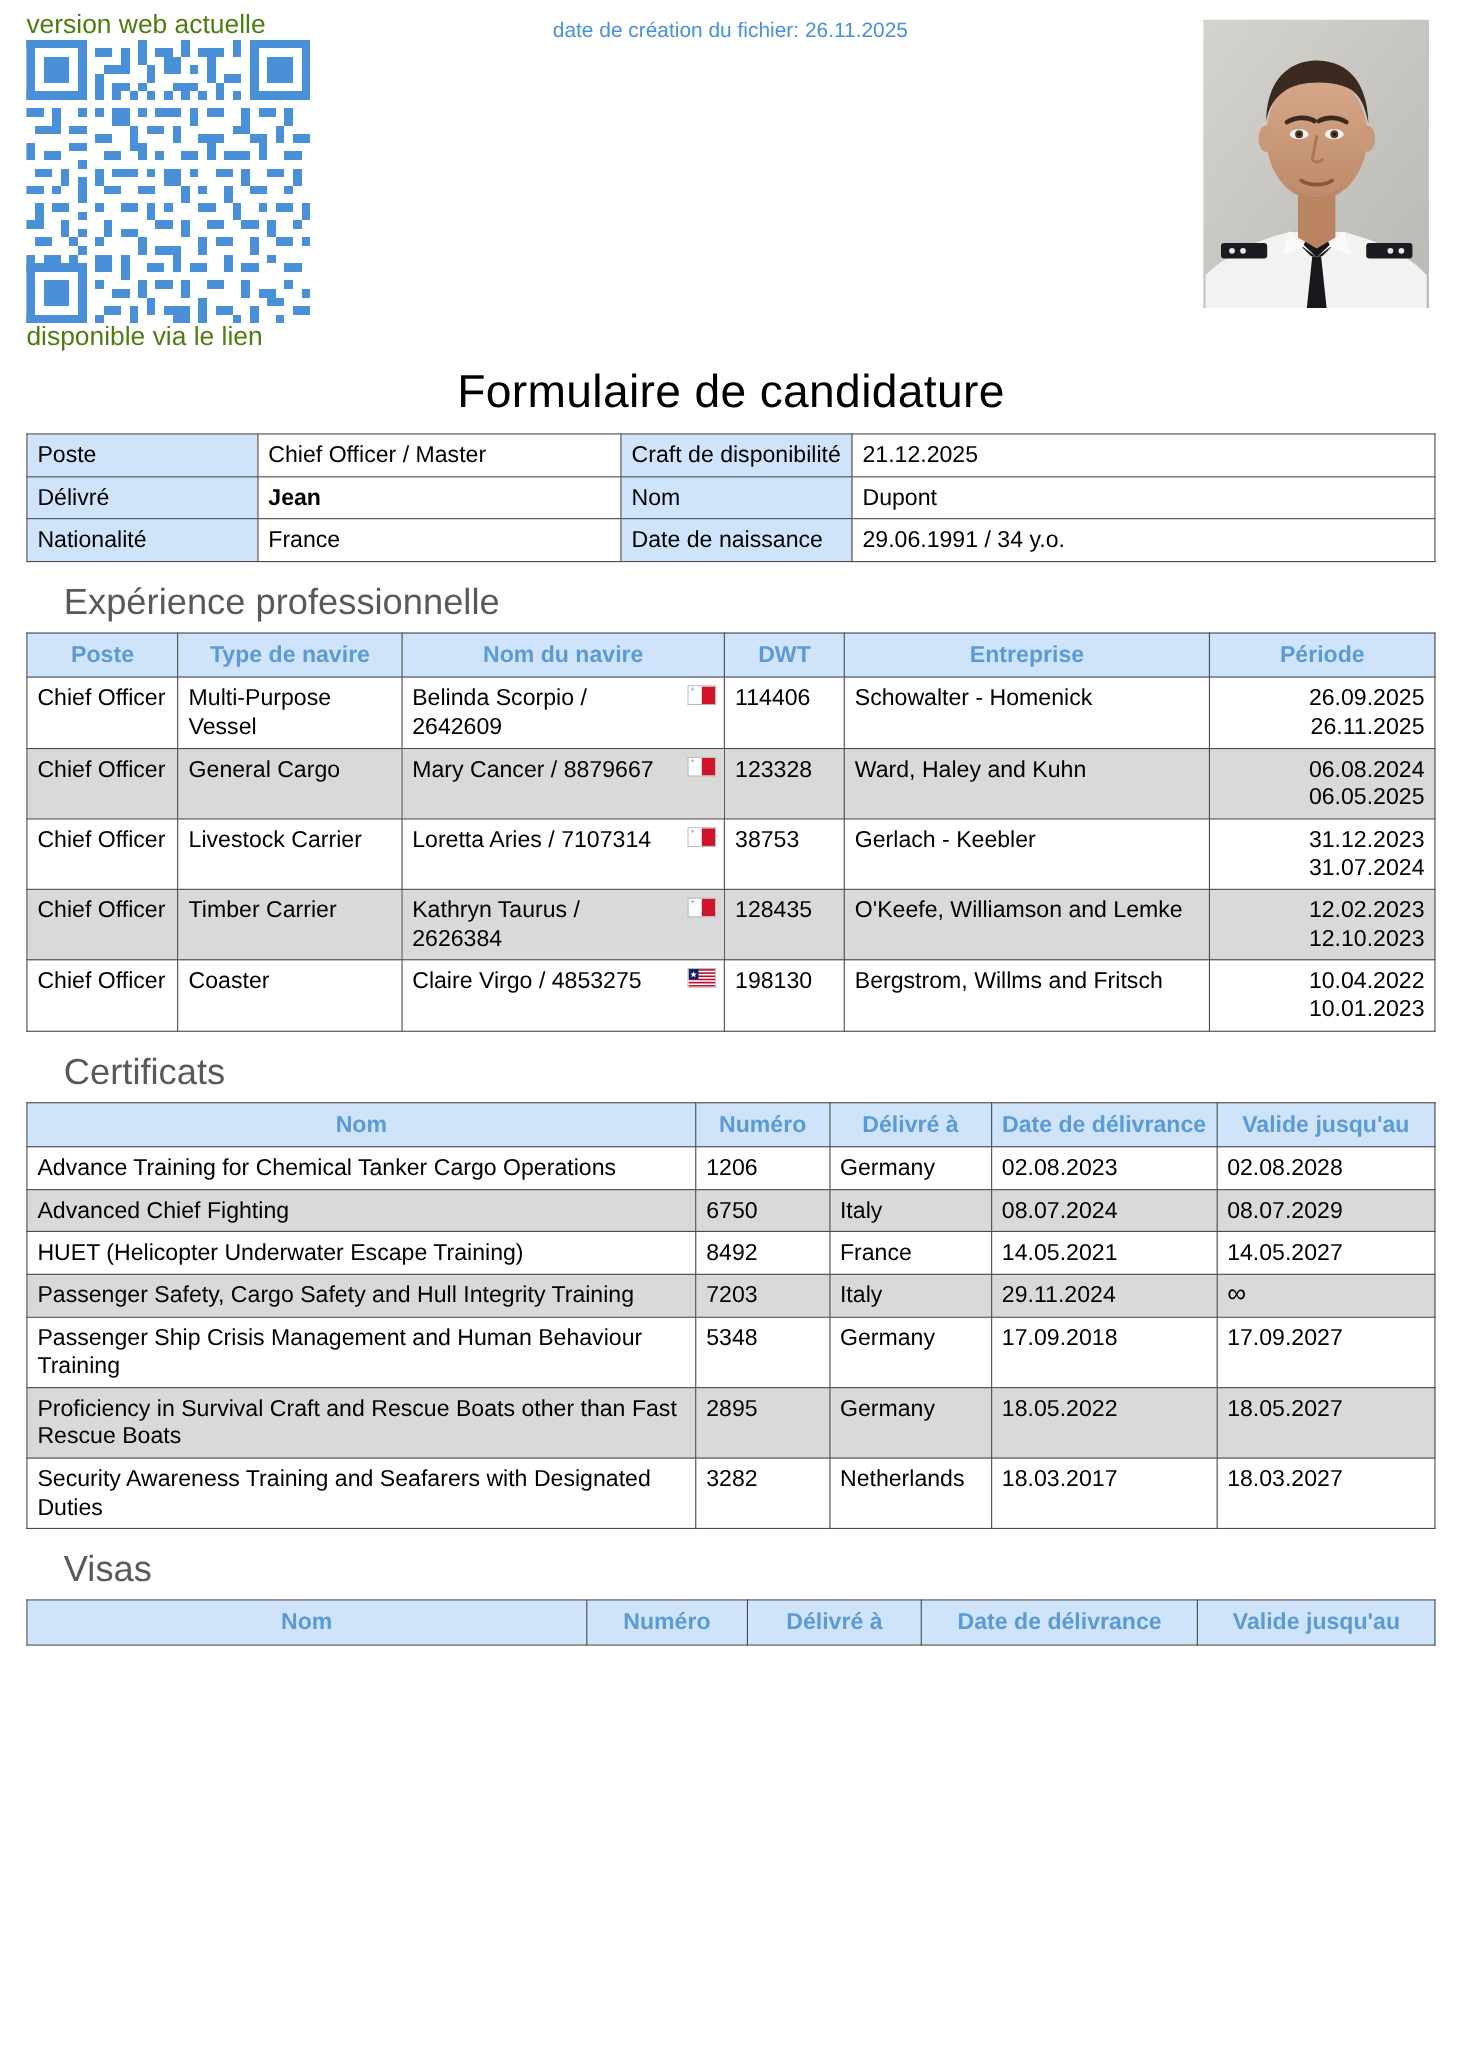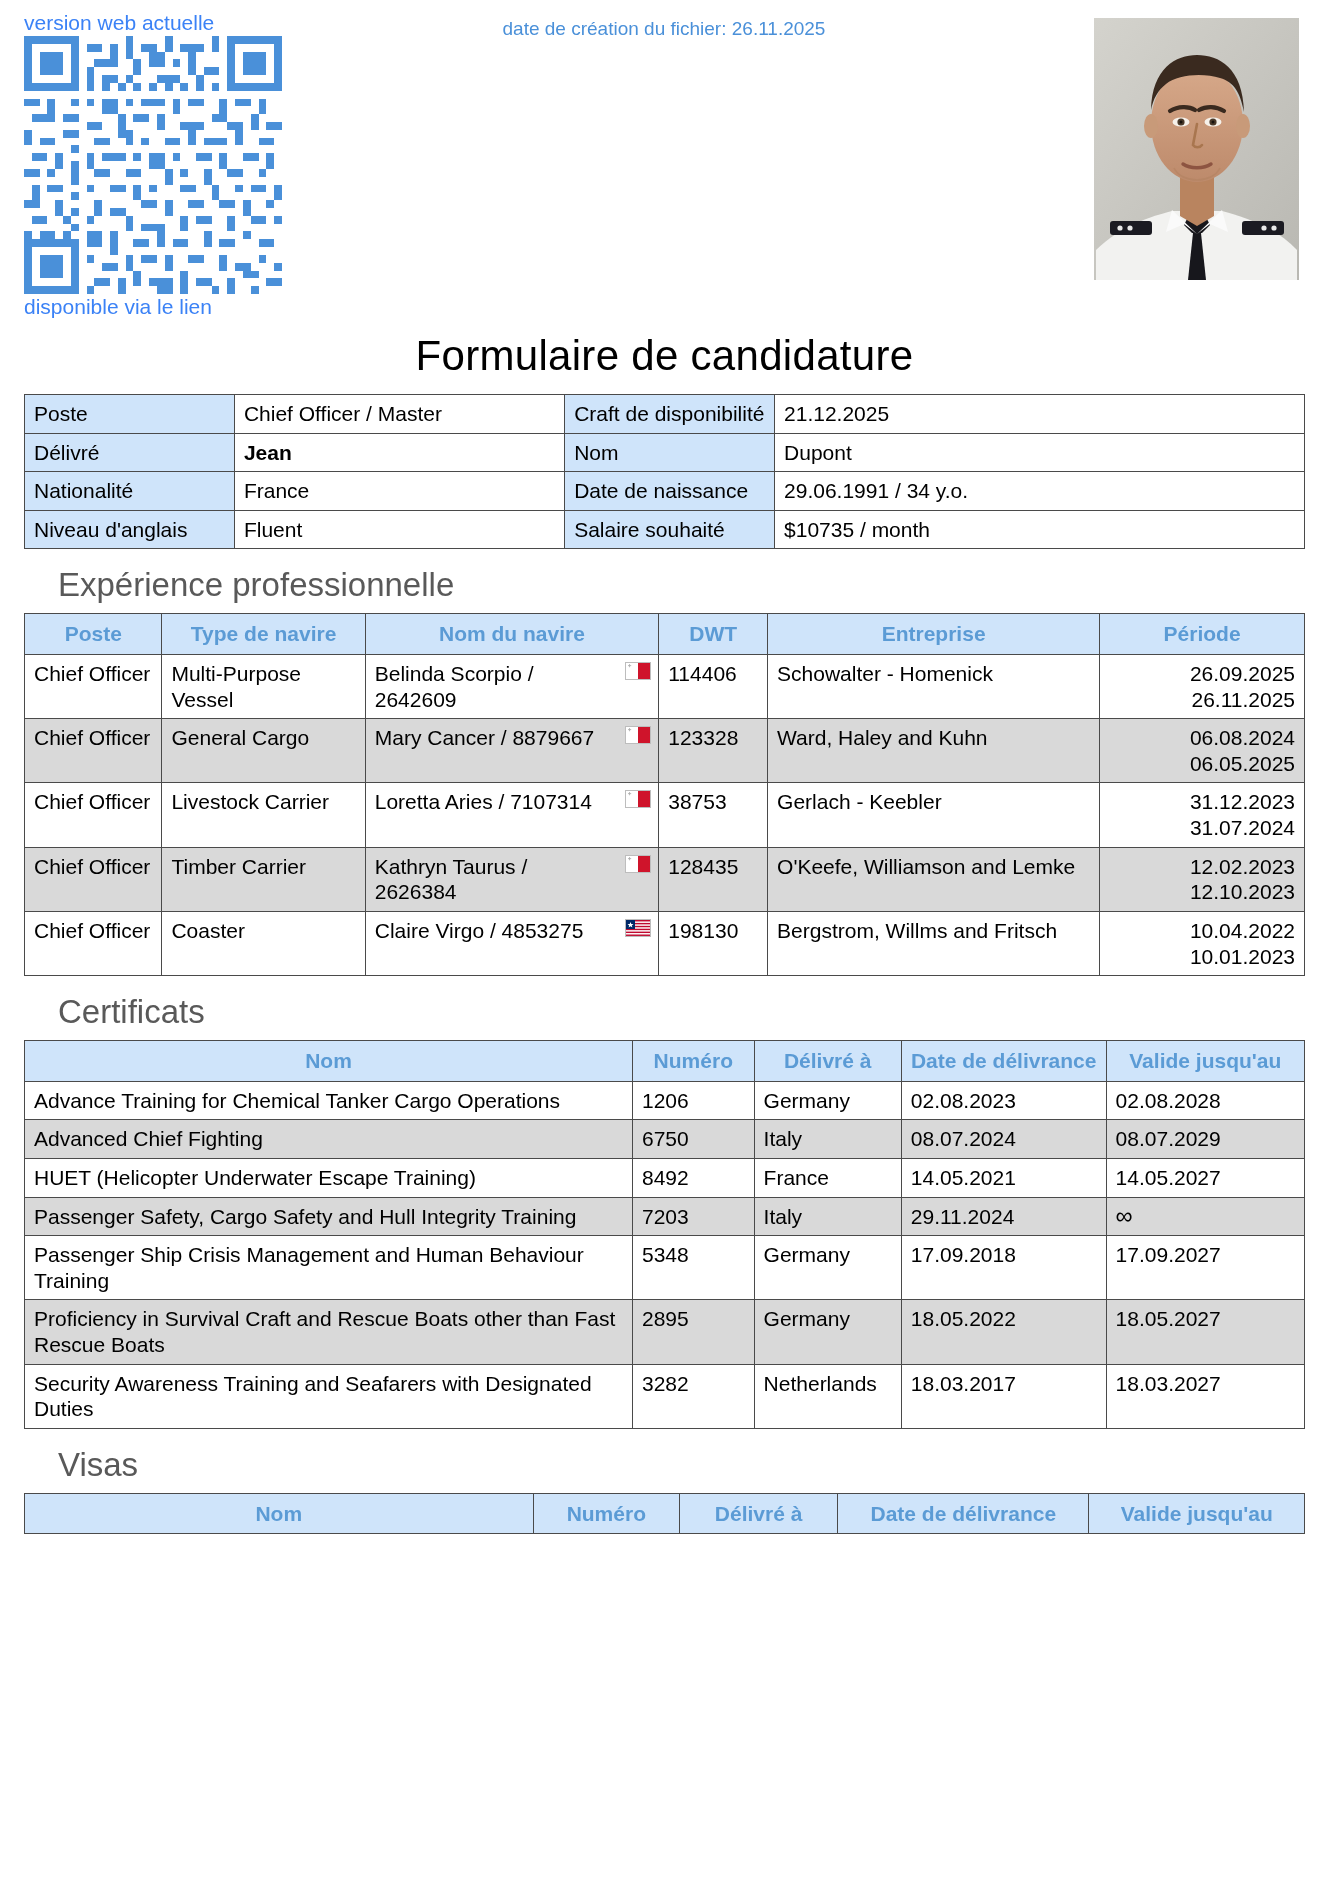--- a/index.html
+++ b/index.html
@@ -27,23 +27,23 @@
     position: relative;
     height: 322px;
   }
   .qr-block {
     position: absolute;
     left: 0;
     top: 0;
     width: 268px;
   }
   .qr-caption {
-    font-size: 21px;
+    font-size: 24px;
     line-height: 26px;
-    color: #3b82f6;
+    color: #4d7c0f;
     white-space: nowrap;
   }
   .qr-code {
     width: 258px;
     height: 258px;
     display: block;
   }
   .file-date {
     position: absolute;
     left: 400px;
@@ -402,26 +402,20 @@
         <td class="bold">Jean</td>
         <td class="lbl">Nom</td>
         <td>Dupont</td>
       </tr>
       <tr>
         <td class="lbl">Nationalité</td>
         <td>France</td>
         <td class="lbl">Date de naissance</td>
         <td>29.06.1991 / 34 y.o.</td>
       </tr>
-      <tr>
-        <td class="lbl">Niveau d'anglais</td>
-        <td>Fluent</td>
-        <td class="lbl">Salaire souhaité</td>
-        <td>$10735 / month</td>
-      </tr>
     </tbody>
   </table>
 
   <div class="section-title">Expérience professionnelle</div>
 
   <table class="grid-table">
     <colgroup>
       <col style="width:9.6%">
         <col style="width:14.2%">
         <col style="width:20.5%">

